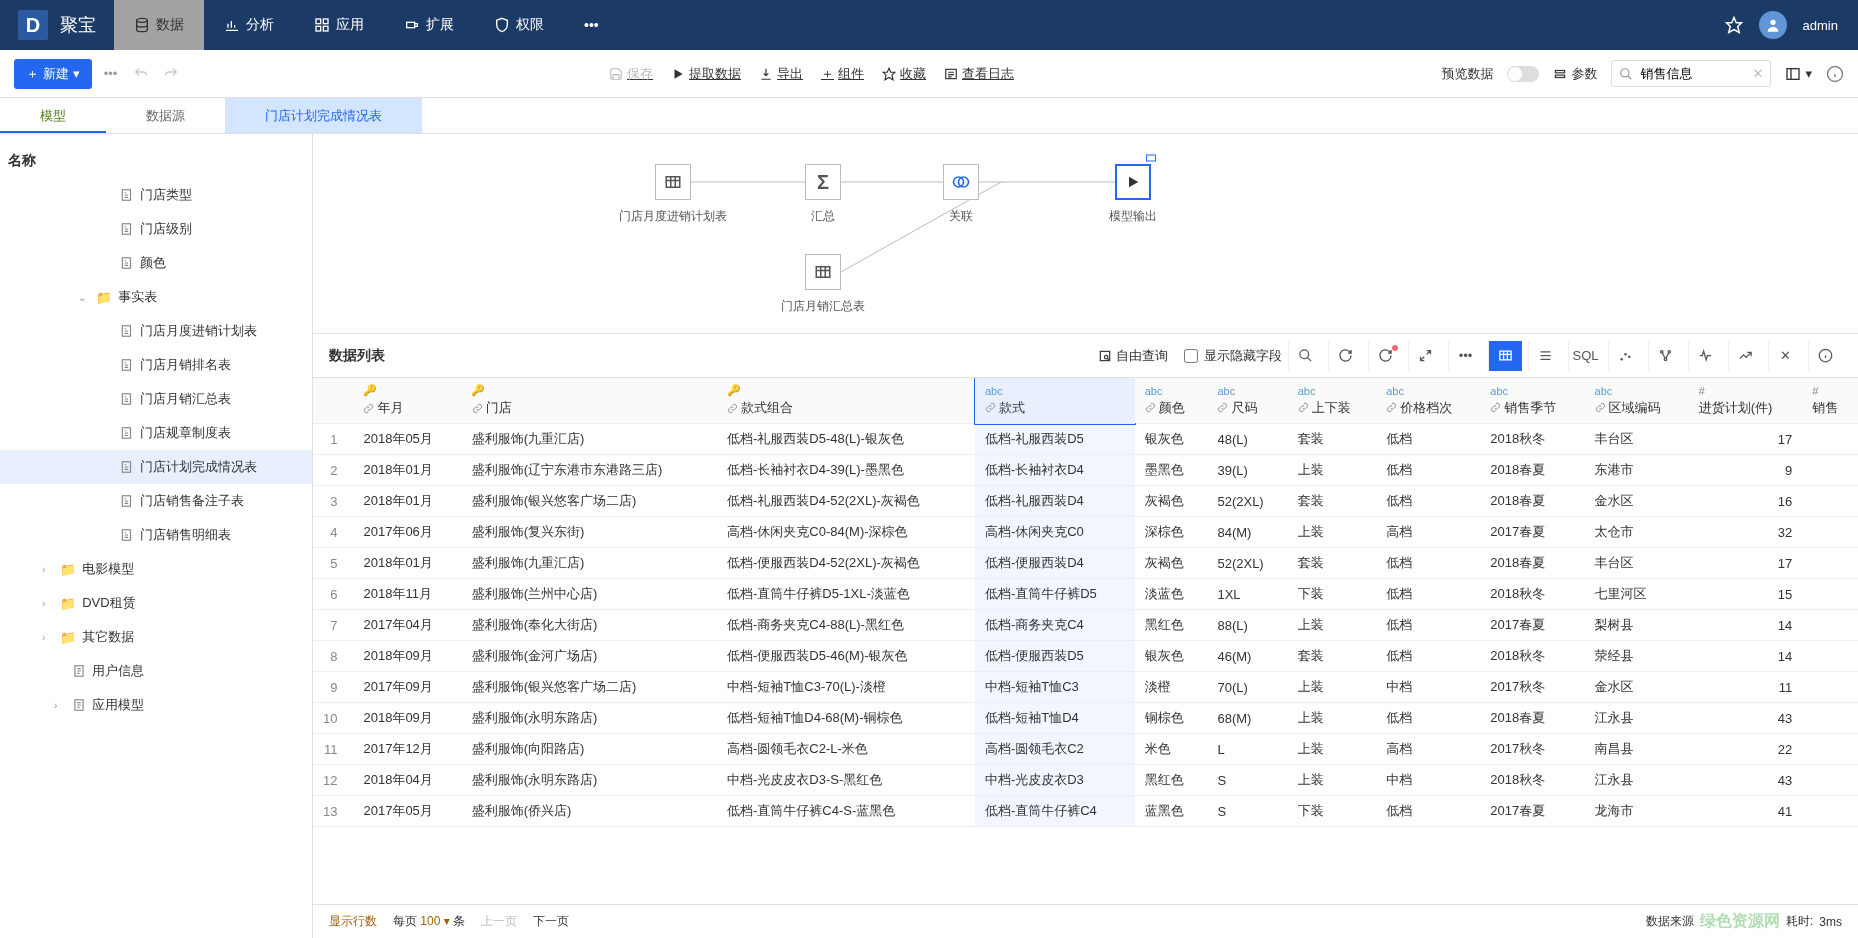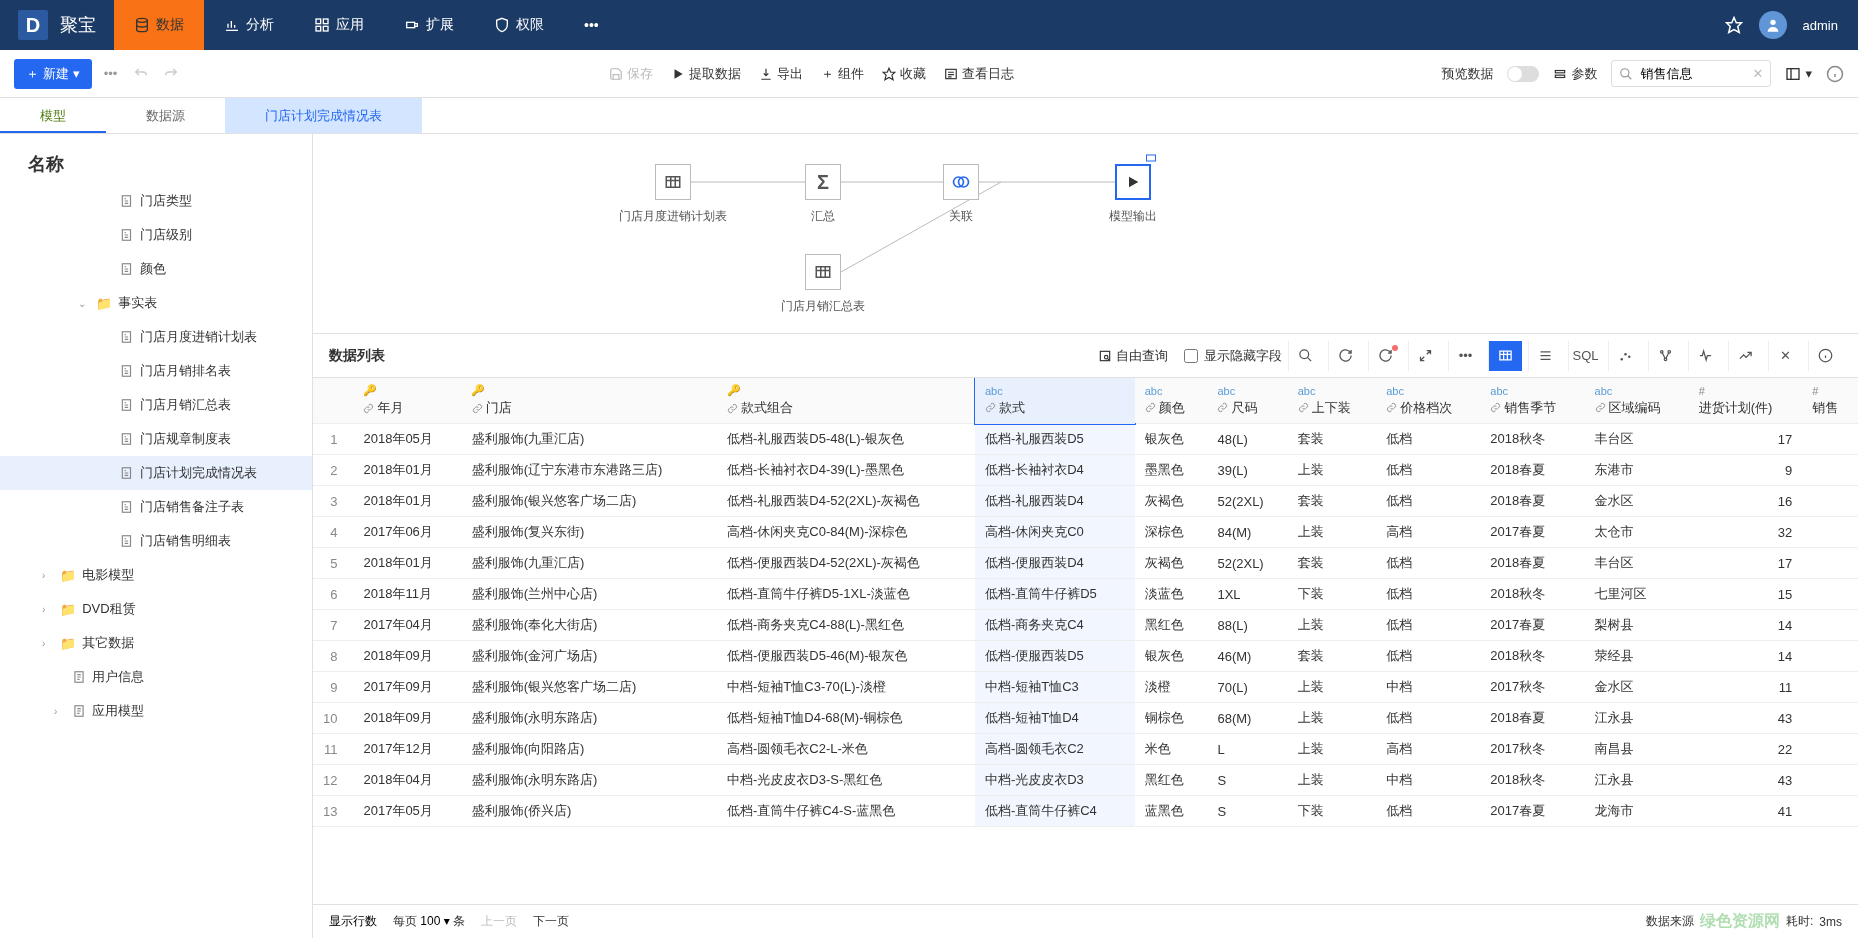--- a/index.html
+++ b/index.html
@@ -4,52 +4,52 @@
 <style>
 * { margin: 0; padding: 0; box-sizing: border-box; }
 body { font-family: "Microsoft YaHei", -apple-system, sans-serif; font-size: 13px; color: #333; background: #fff; overflow: hidden; }
 
 
 .topbar { background: #1b3a66; height: 50px; display: flex; align-items: center; color: #fff; }
 .logo { display: flex; align-items: center; padding: 0 18px; font-size: 18px; font-weight: 500; }
 .logo-badge { width: 30px; height: 30px; background: #2c5aa0; display: flex; align-items: center; justify-content: center; font-size: 20px; font-weight: bold; margin-right: 12px; border-radius: 2px; }
 .topnav { display: flex; height: 100%; }
 .topnav-item { display: flex; align-items: center; padding: 0 20px; cursor: pointer; gap: 6px; font-size: 14px; }
-.topnav-item.active { background: #f97316; color: #333; }
+.topnav-item.active { background: #a3a3a3; color: #333; }
 .topnav-item svg { width: 16px; height: 16px; }
 .topbar-right { margin-left: auto; display: flex; align-items: center; gap: 16px; padding-right: 20px; }
 .avatar { width: 28px; height: 28px; border-radius: 50%; background: #6096d8; display: flex; align-items: center; justify-content: center; }
 
 
 .toolbar { height: 48px; display: flex; align-items: center; padding: 0 14px; border-bottom: 1px solid #e0e0e0; gap: 8px; }
 .btn-new { background: #2468f2; color: #fff; padding: 6px 12px; border-radius: 3px; display: flex; align-items: center; gap: 4px; cursor: pointer; font-size: 13px; }
 .toolbar-icon { width: 22px; height: 22px; display: flex; align-items: center; justify-content: center; cursor: pointer; color: #999; }
 .toolbar-icon.disabled { color: #ccc; }
-.toolbar-center { margin-left: auto; display: flex; align-items: center; gap: 18px; }
+.toolbar-center { margin-left: auto; display: flex; align-items: center; gap: 18px; text-decoration: underline; }
 .toolbar-action { display: flex; align-items: center; gap: 4px; cursor: pointer; font-size: 13px; color: #333; }
 .toolbar-action.disabled { color: #bbb; }
 .toolbar-right { margin-left: auto; display: flex; align-items: center; gap: 14px; }
 .toggle { width: 32px; height: 16px; background: #ddd; border-radius: 8px; position: relative; }
 .toggle::after { content: ''; position: absolute; width: 14px; height: 14px; background: #fff; border-radius: 50%; top: 1px; left: 1px; }
 .search-box { position: relative; display: flex; align-items: center; }
 .search-box input { padding: 5px 30px 5px 28px; border: 1px solid #ddd; border-radius: 3px; width: 160px; font-size: 13px; }
 .search-box .sicon { position: absolute; left: 8px; color: #999; }
 .search-box .clear { position: absolute; right: 8px; color: #bbb; cursor: pointer; }
 
 
 .subtabs { height: 36px; display: flex; border-bottom: 1px solid #e0e0e0; }
 .subtab { padding: 0 40px; display: flex; align-items: center; cursor: pointer; font-size: 13px; color: #666; position: relative; }
 .subtab.active { color: #4d7c0f; }
 .subtab.active::after { content: ''; position: absolute; bottom: 0; left: 0; right: 0; height: 2px; background: #2468f2; }
 .subtab.highlighted { background: #d4e6ff; color: #2468f2; }
 
 
 .main { display: flex; height: calc(100vh - 134px); }
 .sidebar { width: 313px; border-right: 1px solid #e0e0e0; overflow-y: auto; padding: 10px 0; }
-.sidebar-header { padding: 8px 28px; font-weight: 600; font-size: 18px; }
+.sidebar-header { padding: 8px 8px; font-weight: 600; font-size: 14px; }
 .tree-item { display: flex; align-items: center; padding: 8px 16px; cursor: pointer; gap: 6px; font-size: 13px; }
 .tree-item.selected { background: #e8f0fe; }
 .tree-item .indent { display: inline-block; }
 .tree-item .caret { width: 12px; color: #999; font-size: 10px; }
 .tree-item .folder-icon { color: #f2a73b; }
 .tree-item .file-icon { color: #888; width: 14px; height: 14px; }
 
 .content { flex: 1; display: flex; flex-direction: column; overflow: hidden; }
 
 
@@ -83,21 +83,21 @@
 th .col-type { display: block; font-size: 11px; color: #5b9bd5; margin-bottom: 2px; }
 th .col-type.num { color: #888; }
 th .col-name { display: flex; align-items: center; gap: 3px; font-size: 13px; color: #333; }
 th.selected { background: #e8f0fe; outline: 1px solid #2468f2; }
 td.rownum { color: #888; text-align: right; padding-right: 16px; width: 40px; }
 td.num-cell { text-align: right; }
 td.hl { background: #f2f7ff; }
 
 
 .footer { height: 34px; display: flex; align-items: center; padding: 0 16px; border-top: 1px solid #e0e0e0; font-size: 12px; gap: 16px; }
-.footer .link { color: #000000; cursor: pointer; }
+.footer .link { color: #a16207; cursor: pointer; }
 .footer .disabled { color: #bbb; }
 .footer-right { margin-left: auto; display: flex; align-items: center; gap: 6px; }
 .watermark { color: #7dc87d; opacity: 0.6; font-size: 16px; font-weight: bold; }
 </style>
 </head>
 <body>
 
 <div class="topbar">
   <div class="logo">
     <div class="logo-badge">D</div>

